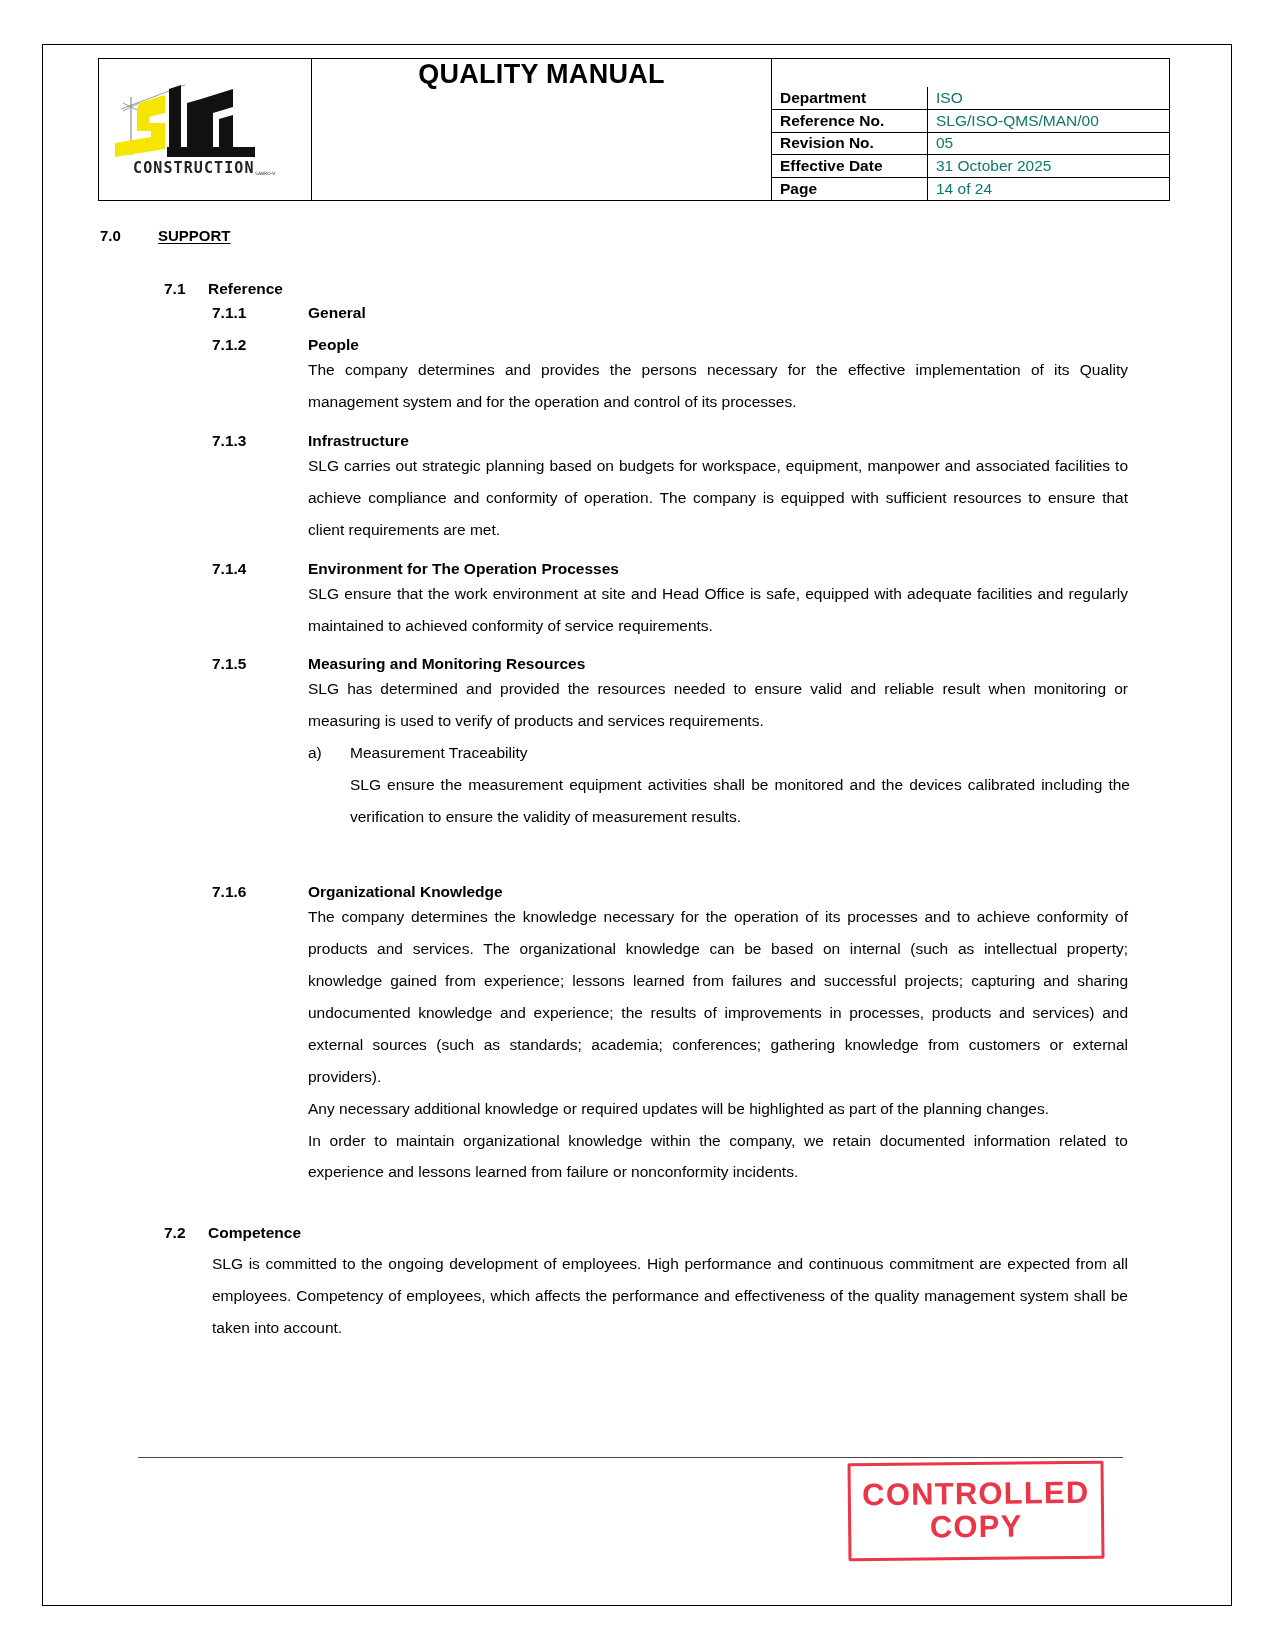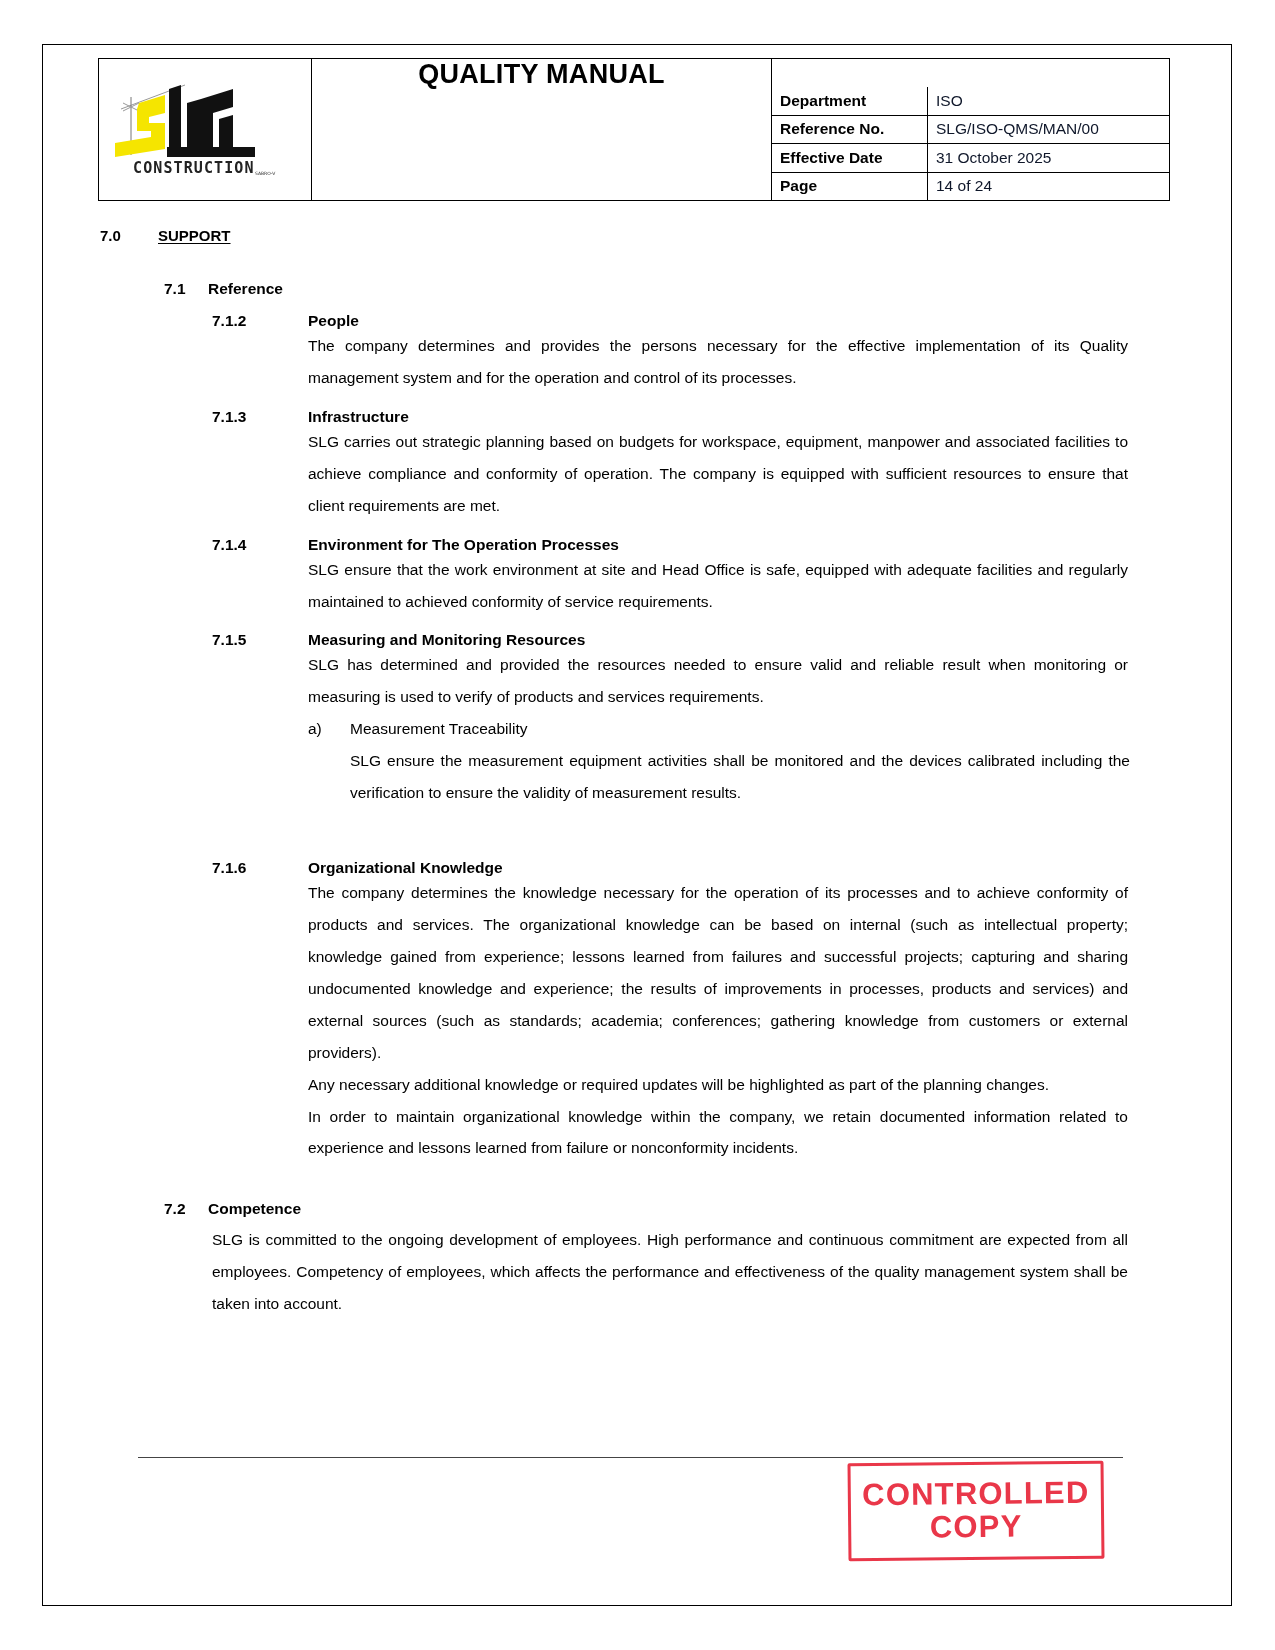--- a/index.html
+++ b/index.html
@@ -93,21 +93,21 @@
     padding-left: 8px;
     color: #000;
   }
 
   .hdr-val {
     flex: 1;
     font-size: 15.5px;
     display: flex;
     align-items: center;
     padding-left: 8px;
-    color: #0f172a;
+    color: #0f766e;
   }
 
   
   .logo-box {
     width: 200px;
     height: 126px;
     position: relative;
   }
   .logo-svg { display: block; width: 200px; height: 126px; }
 
@@ -273,20 +273,24 @@
       <div class="hdr-table">
         <div class="hdr-row">
           <div class="hdr-key">Department</div>
           <div class="hdr-val">ISO</div>
         </div>
         <div class="hdr-row">
           <div class="hdr-key">Reference No.</div>
           <div class="hdr-val">SLG/ISO-QMS/MAN/00</div>
         </div>
         <div class="hdr-row">
+          <div class="hdr-key">Revision No.</div>
+          <div class="hdr-val">05</div>
+        </div>
+        <div class="hdr-row">
           <div class="hdr-key">Effective Date</div>
           <div class="hdr-val">31 October 2025</div>
         </div>
         <div class="hdr-row">
           <div class="hdr-key">Page</div>
           <div class="hdr-val">14 of 24</div>
         </div>
       </div>
     </div>
 
@@ -295,20 +299,24 @@
       <div class="lvl1">
         <div class="lvl1-num">7.0</div>
         <div class="lvl1-title">SUPPORT</div>
       </div>
 
       <div class="lvl2">
         <div class="lvl2-num">7.1</div>
         <div class="lvl2-title">Reference</div>
       </div>
 
+      <div class="lvl3">
+        <div class="lvl3-num">7.1.1</div>
+        <div class="lvl3-title">General</div>
+      </div>
 
       <div class="head-3-row">
         <div class="lvl3-num">7.1.2</div>
         <div class="lvl3-title">People</div>
       </div>
       <div class="para">The company determines and provides the persons necessary for the effective implementation of its Quality management system and for the operation and control of its processes.</div>
 
       <div class="head-3-row">
         <div class="lvl3-num">7.1.3</div>
         <div class="lvl3-title">Infrastructure</div>

